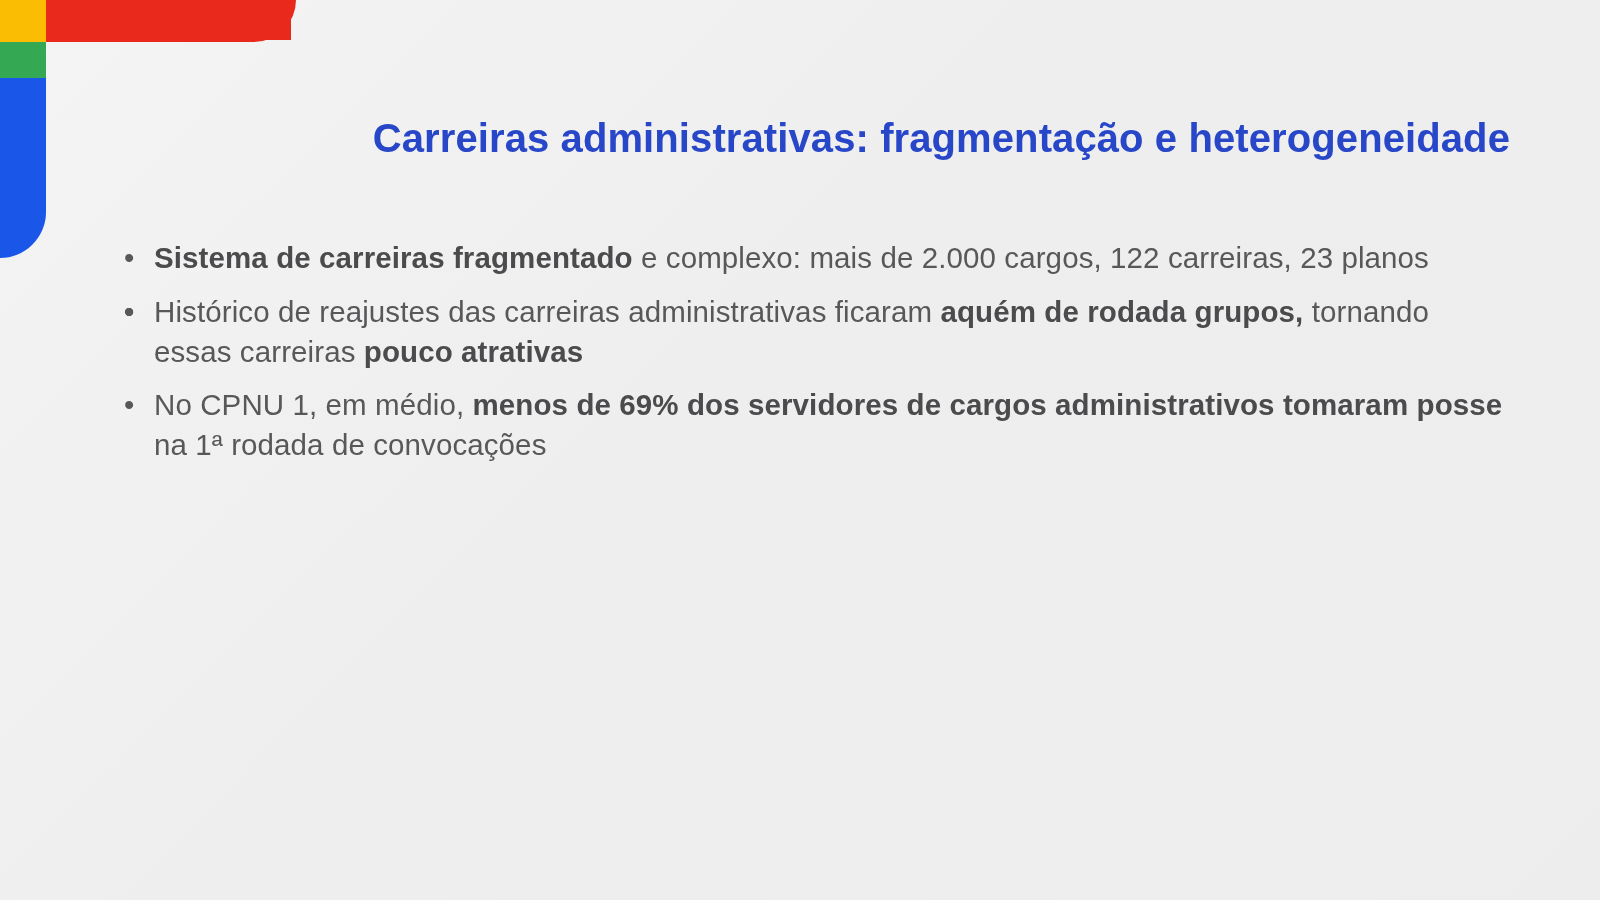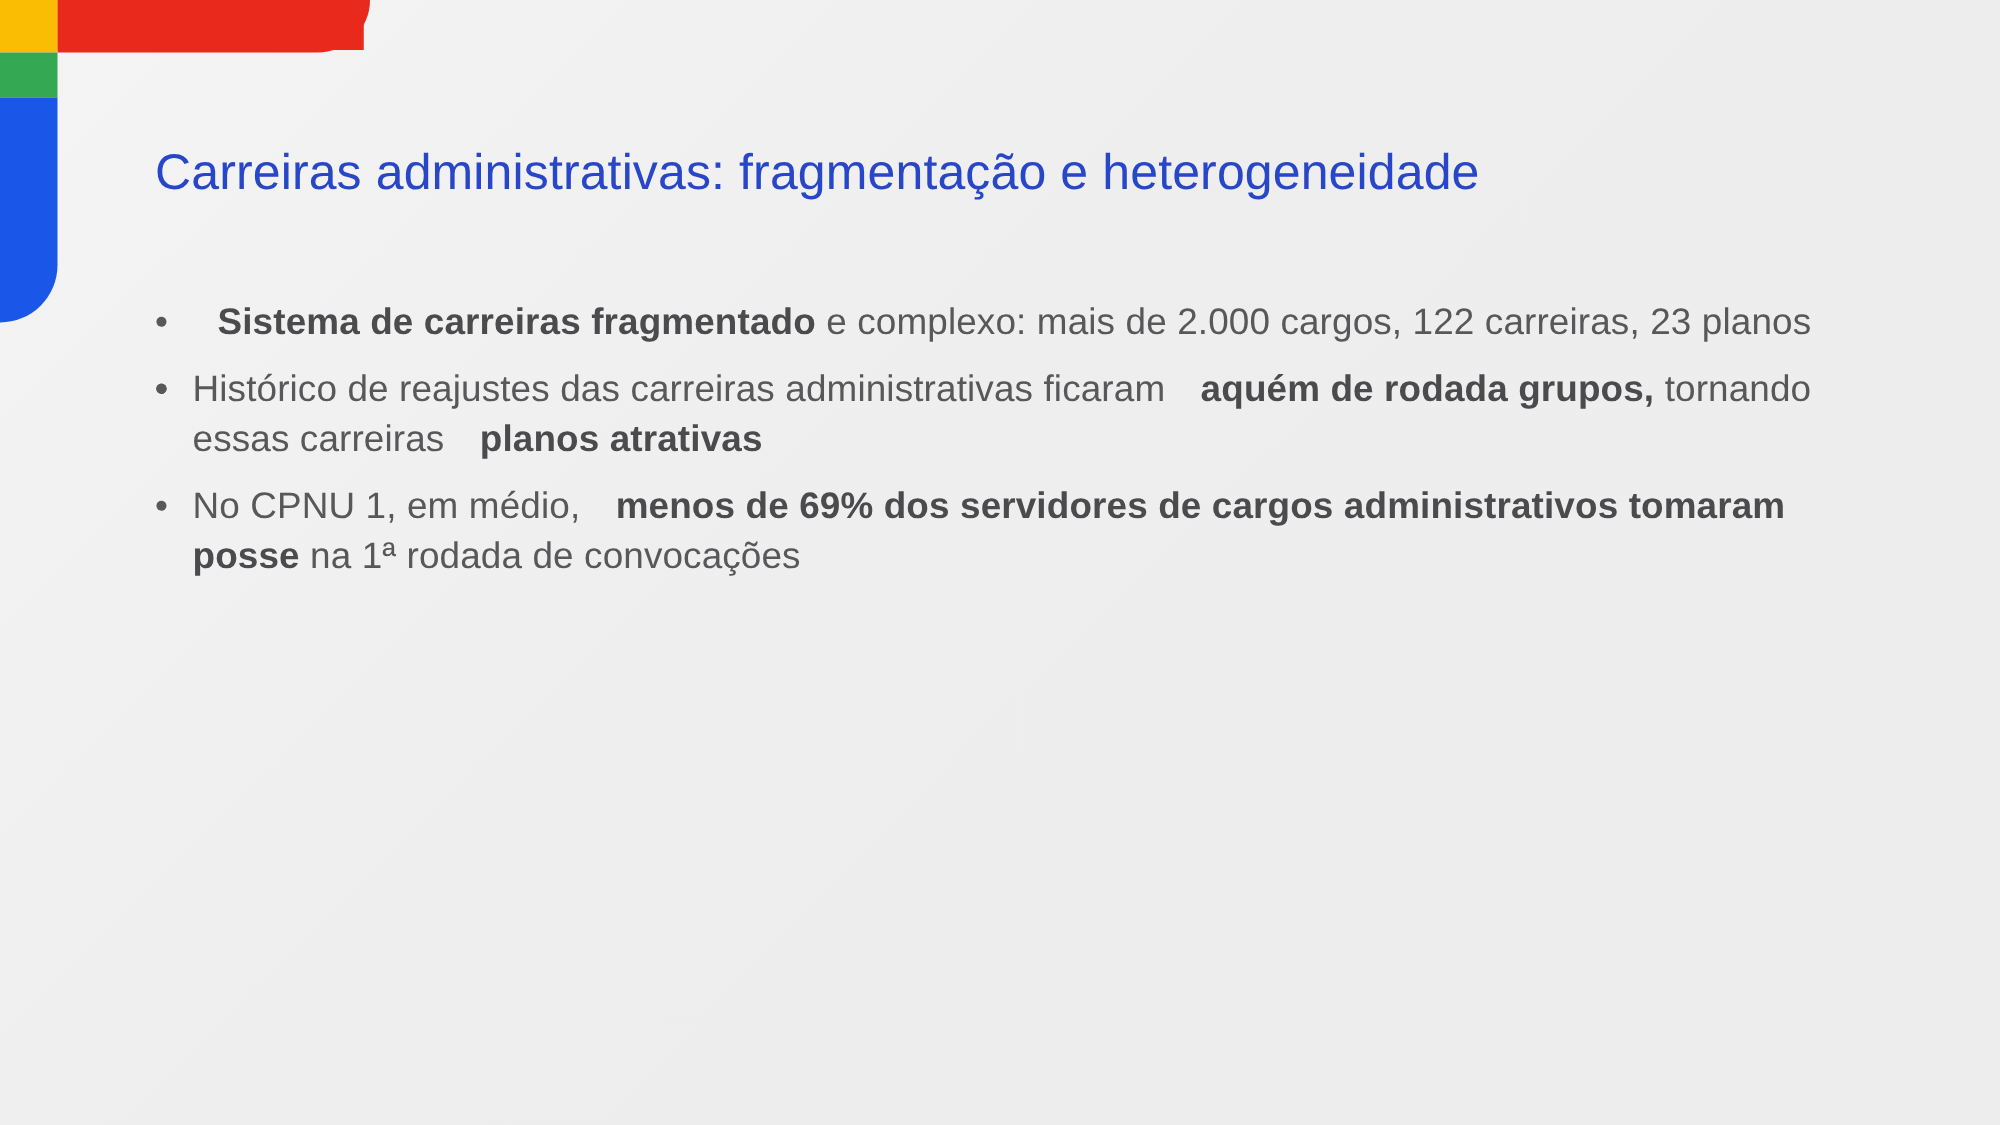--- a/index.html
+++ b/index.html
@@ -69,28 +69,29 @@
     left: 46px;
     top: 0;
     width: 245px;
     height: 40px;
     background: #e8291c;
   }
 
   
   .slide-title {
     position: absolute;
-    left: 124px;
+    left: 110px;
     top: 86px;
     width: 1400px;
     font-size: 40px;
     line-height: 1.25;
     color: #2746c8;
-    font-weight: 400;
+    font-weight: 700;
     letter-spacing: 0.1px;
+    text-align: right;
   }
 
   
   .bullet-list {
     position: absolute;
     left: 118px;
     top: 238px;
     width: 1392px;
     margin: 0;
     padding: 0;
@@ -112,21 +113,20 @@
     position: absolute;
     left: 6px;
     top: 0;
     font-size: 29.5px;
     line-height: 1.35;
     color: #58585a;
   }
   .bullet-item b {
     font-weight: 700;
     color: #4b4b4d;
-    margin-left: 20px;
   }
 </style>
 </head>
 <body>
 
 <div class="slide">
 
   <div class="corner-deco">
     <div class="deco-red"></div>
     <div class="deco-red2"></div>
@@ -134,17 +134,17 @@
     <div class="deco-green"></div>
     <div class="deco-blue"></div>
   </div>
 
   <h1 class="slide-title">Carreiras administrativas: fragmentação e heterogeneidade</h1>
 
   <ul class="bullet-list" id="bullet-list">
       <li class="bullet-item"><span class="bullet-dot">•</span><b>Sistema de carreiras fragmentado</b><span> e complexo: mais de 2.000 cargos, 122 carreiras, 23 planos</span></li>
       <li class="bullet-item"><span class="bullet-dot">•</span></li>
       <li class="bullet-item"><span class="bullet-dot">•</span></li>
-      <li class="bullet-item"><span class="bullet-dot">•</span><span>Histórico de reajustes das carreiras administrativas ficaram </span><b>aquém de rodada grupos,</b><span> tornando essas carreiras </span><b>planos atrativas</b></li>
+      <li class="bullet-item"><span class="bullet-dot">•</span><span>Histórico de reajustes das carreiras administrativas ficaram </span><b>aquém de rodada grupos,</b><span> tornando essas carreiras </span><b>pouco atrativas</b></li>
       <li class="bullet-item"><span class="bullet-dot">•</span><span>No CPNU 1, em médio, </span><b>menos de 69% dos servidores de cargos administrativos tomaram posse</b><span> na 1ª rodada de convocações</span></li>
     </ul>
 
 </div>
 
 </body></html>

